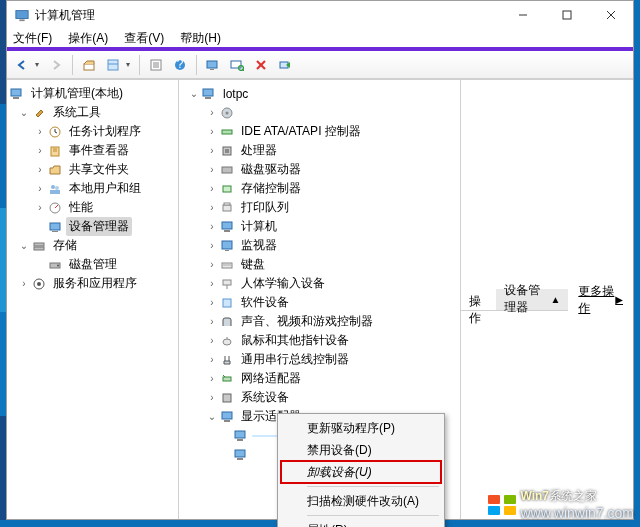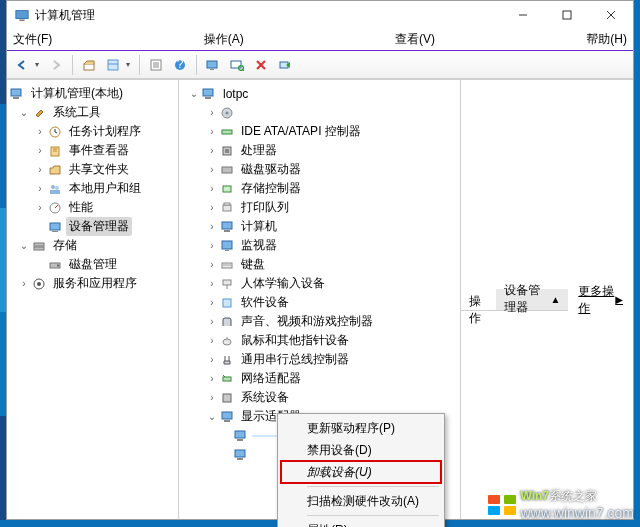--- a/index.html
+++ b/index.html
@@ -3,21 +3,21 @@
 <meta charset="utf-8">
 <style>
   *{box-sizing:border-box;margin:0;padding:0;font-family:"Microsoft YaHei","Segoe UI",sans-serif;font-size:12px;}
   body{background:#0b6fb8;width:640px;height:527px;overflow:hidden;position:relative;}
   .window{position:absolute;left:6px;top:0;width:628px;height:520px;background:#fff;border:1px solid #9e9e9e;display:flex;flex-direction:column;}
   .titlebar{height:28px;display:flex;align-items:center;padding:0 0 0 8px;}
   .titlebar .ic{width:14px;height:14px;margin-right:6px;}
   .titlebar .title{flex:1;}
   .winbtns{display:flex;height:100%;}
   .winbtn{width:44px;height:100%;display:flex;align-items:center;justify-content:center;color:#333;}
-  .menubar{height:22px;display:flex;align-items:center;padding:0 6px;gap:6px;border-bottom:1px solid #6d28d9;justify-content:space-between;}
+  .menubar{height:22px;display:flex;align-items:center;padding:0 6px;gap:16px;border-bottom:4px solid #6d28d9;}
   .menubar span{}
   .toolbar{height:28px;display:flex;align-items:center;padding:0 4px;gap:2px;border-bottom:1px solid #d0d0d0;background:linear-gradient(#fff,#f2f2f2);}
   .tb{width:22px;height:22px;display:flex;align-items:center;justify-content:center;border:1px solid transparent;border-radius:2px;}
   .tb.split{width:32px;justify-content:flex-start;padding-left:4px;position:relative;}
   .tb.split::after{content:"▾";position:absolute;right:3px;font-size:8px;color:#555;}
   .sep{width:1px;height:20px;background:#ccc;margin:0 3px;}
   .content{flex:1;display:flex;border-top:1px solid #d0d0d0;overflow:hidden;}
   .pane{background:#fff;overflow:auto;}
   .p-left{width:172px;border-right:1px solid #d0d0d0;padding:4px 2px;}
   .p-mid{flex:1;border-right:1px solid #d0d0d0;padding:4px 2px;}
@@ -495,16 +495,16 @@
 </div>
 
 <div class="wm">
   <div class="flag">
       <span class="f1"></span>
       <span class="f2"></span>
       <span class="f3"></span>
       <span class="f4"></span>
     </div>
   <div>
-    <span style="color:#bef264;font-weight:bold">Win7</span><span>系统之家</span>
+    <span style="color:#fef9c3;font-weight:bold">Win7</span><span>系统之家</span>
     <div style="font-size:14px;color:#dfeeff">www.winwin7.com</div>
   </div>
 </div>
 
 </body></html>

